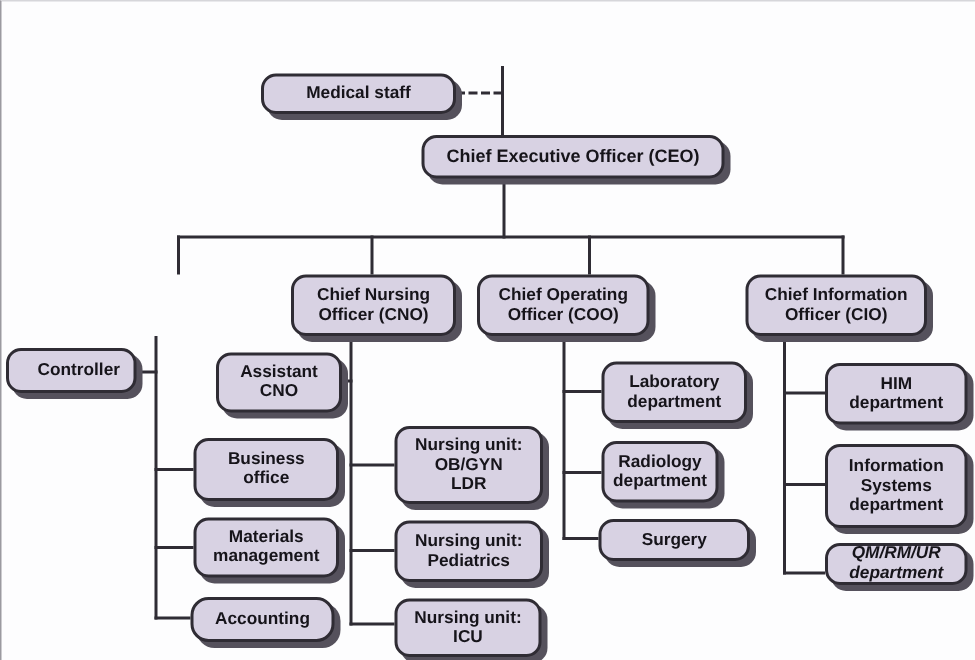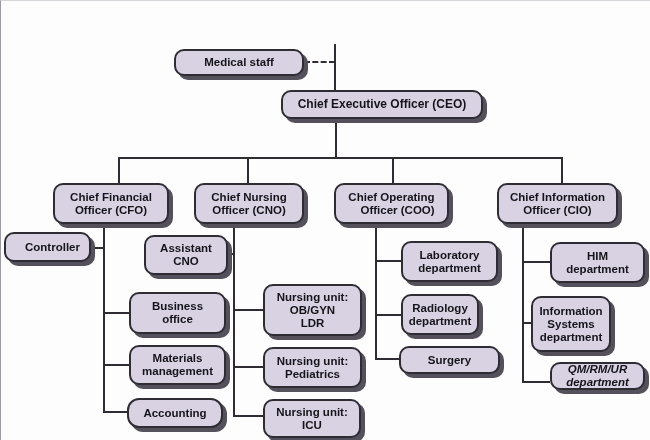--- a/index.html
+++ b/index.html
@@ -89,25 +89,23 @@
   <div class="hline" style="left:374px; top:357px; width:24px;"></div>
 
   <div class="vline" style="left:521px; top:223px; height:159px;"></div>
   <div class="hline" style="left:521px; top:260px; width:28px;"></div>
   <div class="hline" style="left:521px; top:321px; width:28px;"></div>
   <div class="hline" style="left:521px; top:380px; width:28px;"></div>
 
   <div class="node" style="left:173px; top:48px; width:130px; height:27px;">Medical staff</div>
   <div class="node wide" style="left:233px; top:89px; width:202px; height:29px;margin-left:47px;">Chief Executive Officer (CEO)</div>
 
-  <div class="node" style="left:52px; top:182px; width:116px; height:41px;">Chief Financial
-Officer (CFO)</div>
   <div class="node" style="left:193px; top:182px; width:110px; height:41px;">Chief Nursing
 Officer (CNO)</div>
-  <div class="node" style="left:333px; top:182px; width:115px; height:41px;text-align:right;">Chief Operating
+  <div class="node" style="left:317px; top:182px; width:115px; height:41px;">Chief Operating
 Officer (COO)</div>
   <div class="node" style="left:496px; top:182px; width:121px; height:41px;">Chief Information
 Officer (CIO)</div>
 
   <div class="node" style="left:3px; top:231px; width:87px; height:30px;padding-left:12px;">Controller</div>
   <div class="node" style="left:128px; top:291px; width:97px; height:42px;">Business
 office</div>
   <div class="node" style="left:128px; top:344px; width:97px; height:40px;">Materials
 management</div>
   <div class="node" style="left:126px; top:397px; width:96px; height:30px;border-radius:12px;">Accounting</div>
@@ -123,19 +121,19 @@
 ICU</div>
 
   <div class="node" style="left:400px; top:240px; width:97px; height:41px;">Laboratory
 department</div>
   <div class="node" style="left:400px; top:293px; width:78px; height:41px;">Radiology
 department</div>
   <div class="node" style="left:398px; top:345px; width:101px; height:28px;">Surgery</div>
 
   <div class="node" style="left:549px; top:241px; width:95px; height:41px;">HIM
 department</div>
-  <div class="node" style="left:530px; top:295px; width:80px; height:56px;">Information
+  <div class="node" style="left:549px; top:295px; width:95px; height:56px;">Information
 Systems
 department</div>
   <div class="node" style="left:549px; top:361px; width:95px; height:28px;font-style:italic;">QM/RM/UR
 department</div>
 
 </div>
 
 </body></html>

